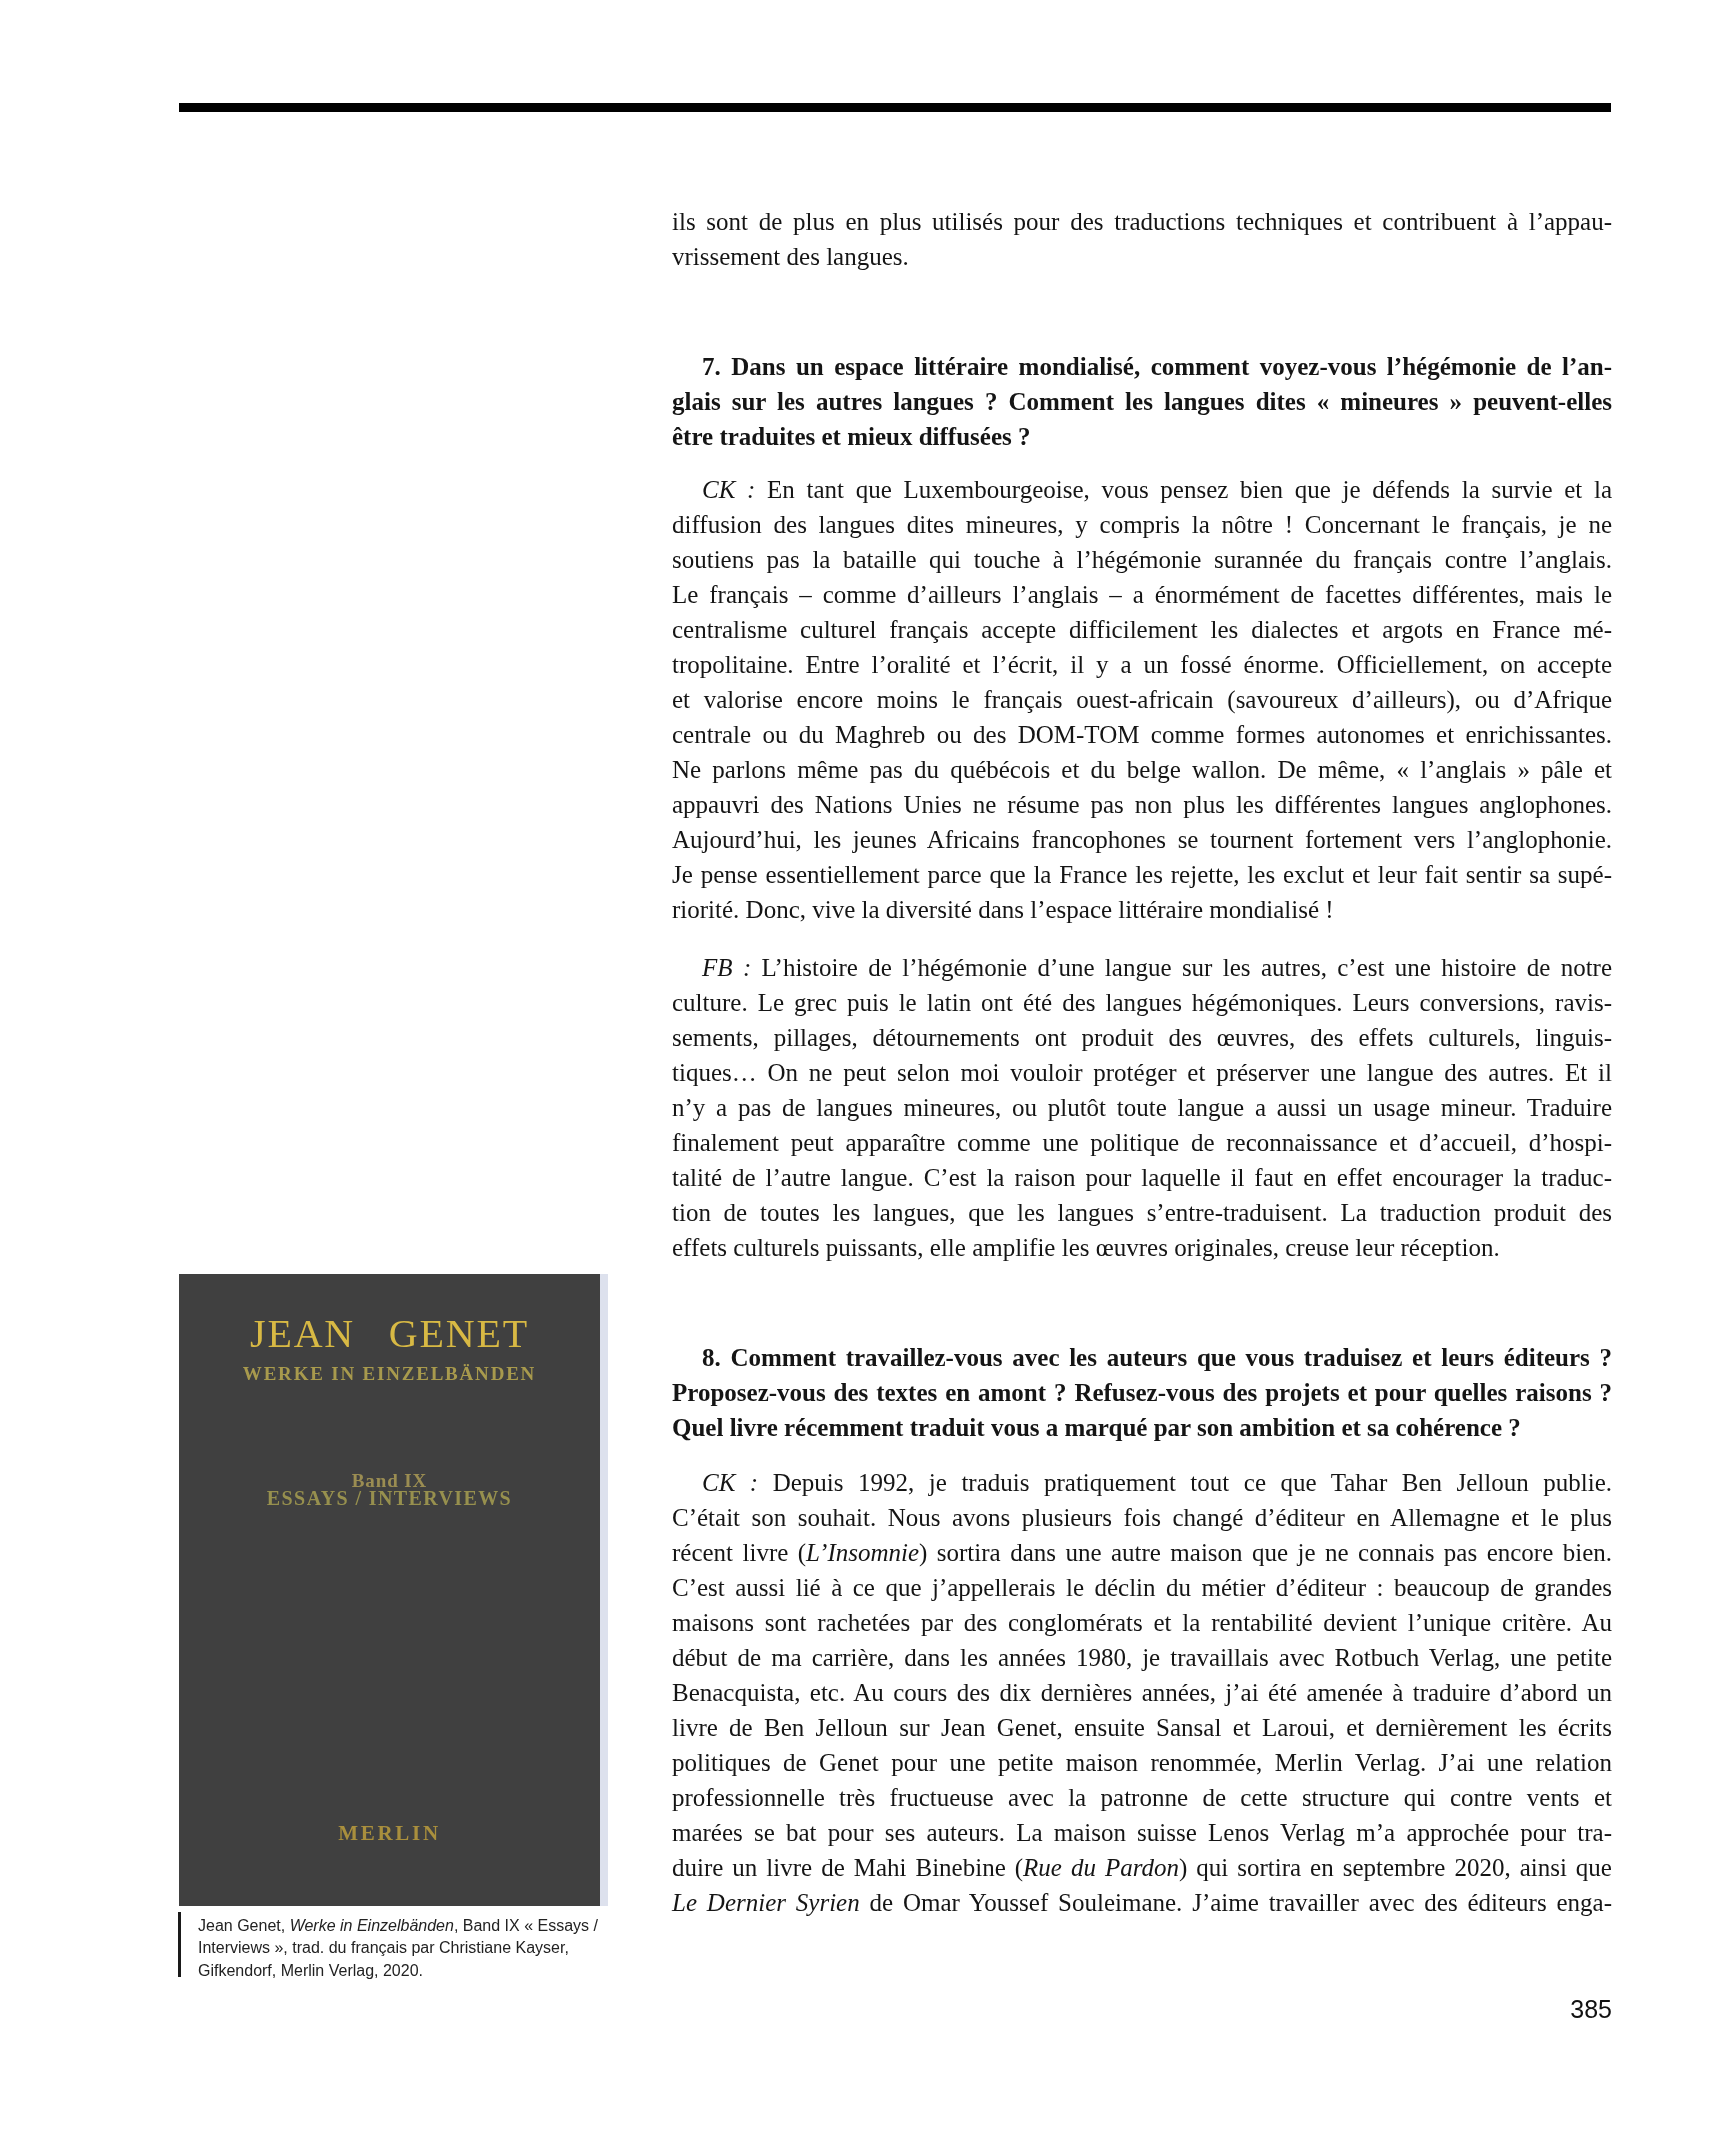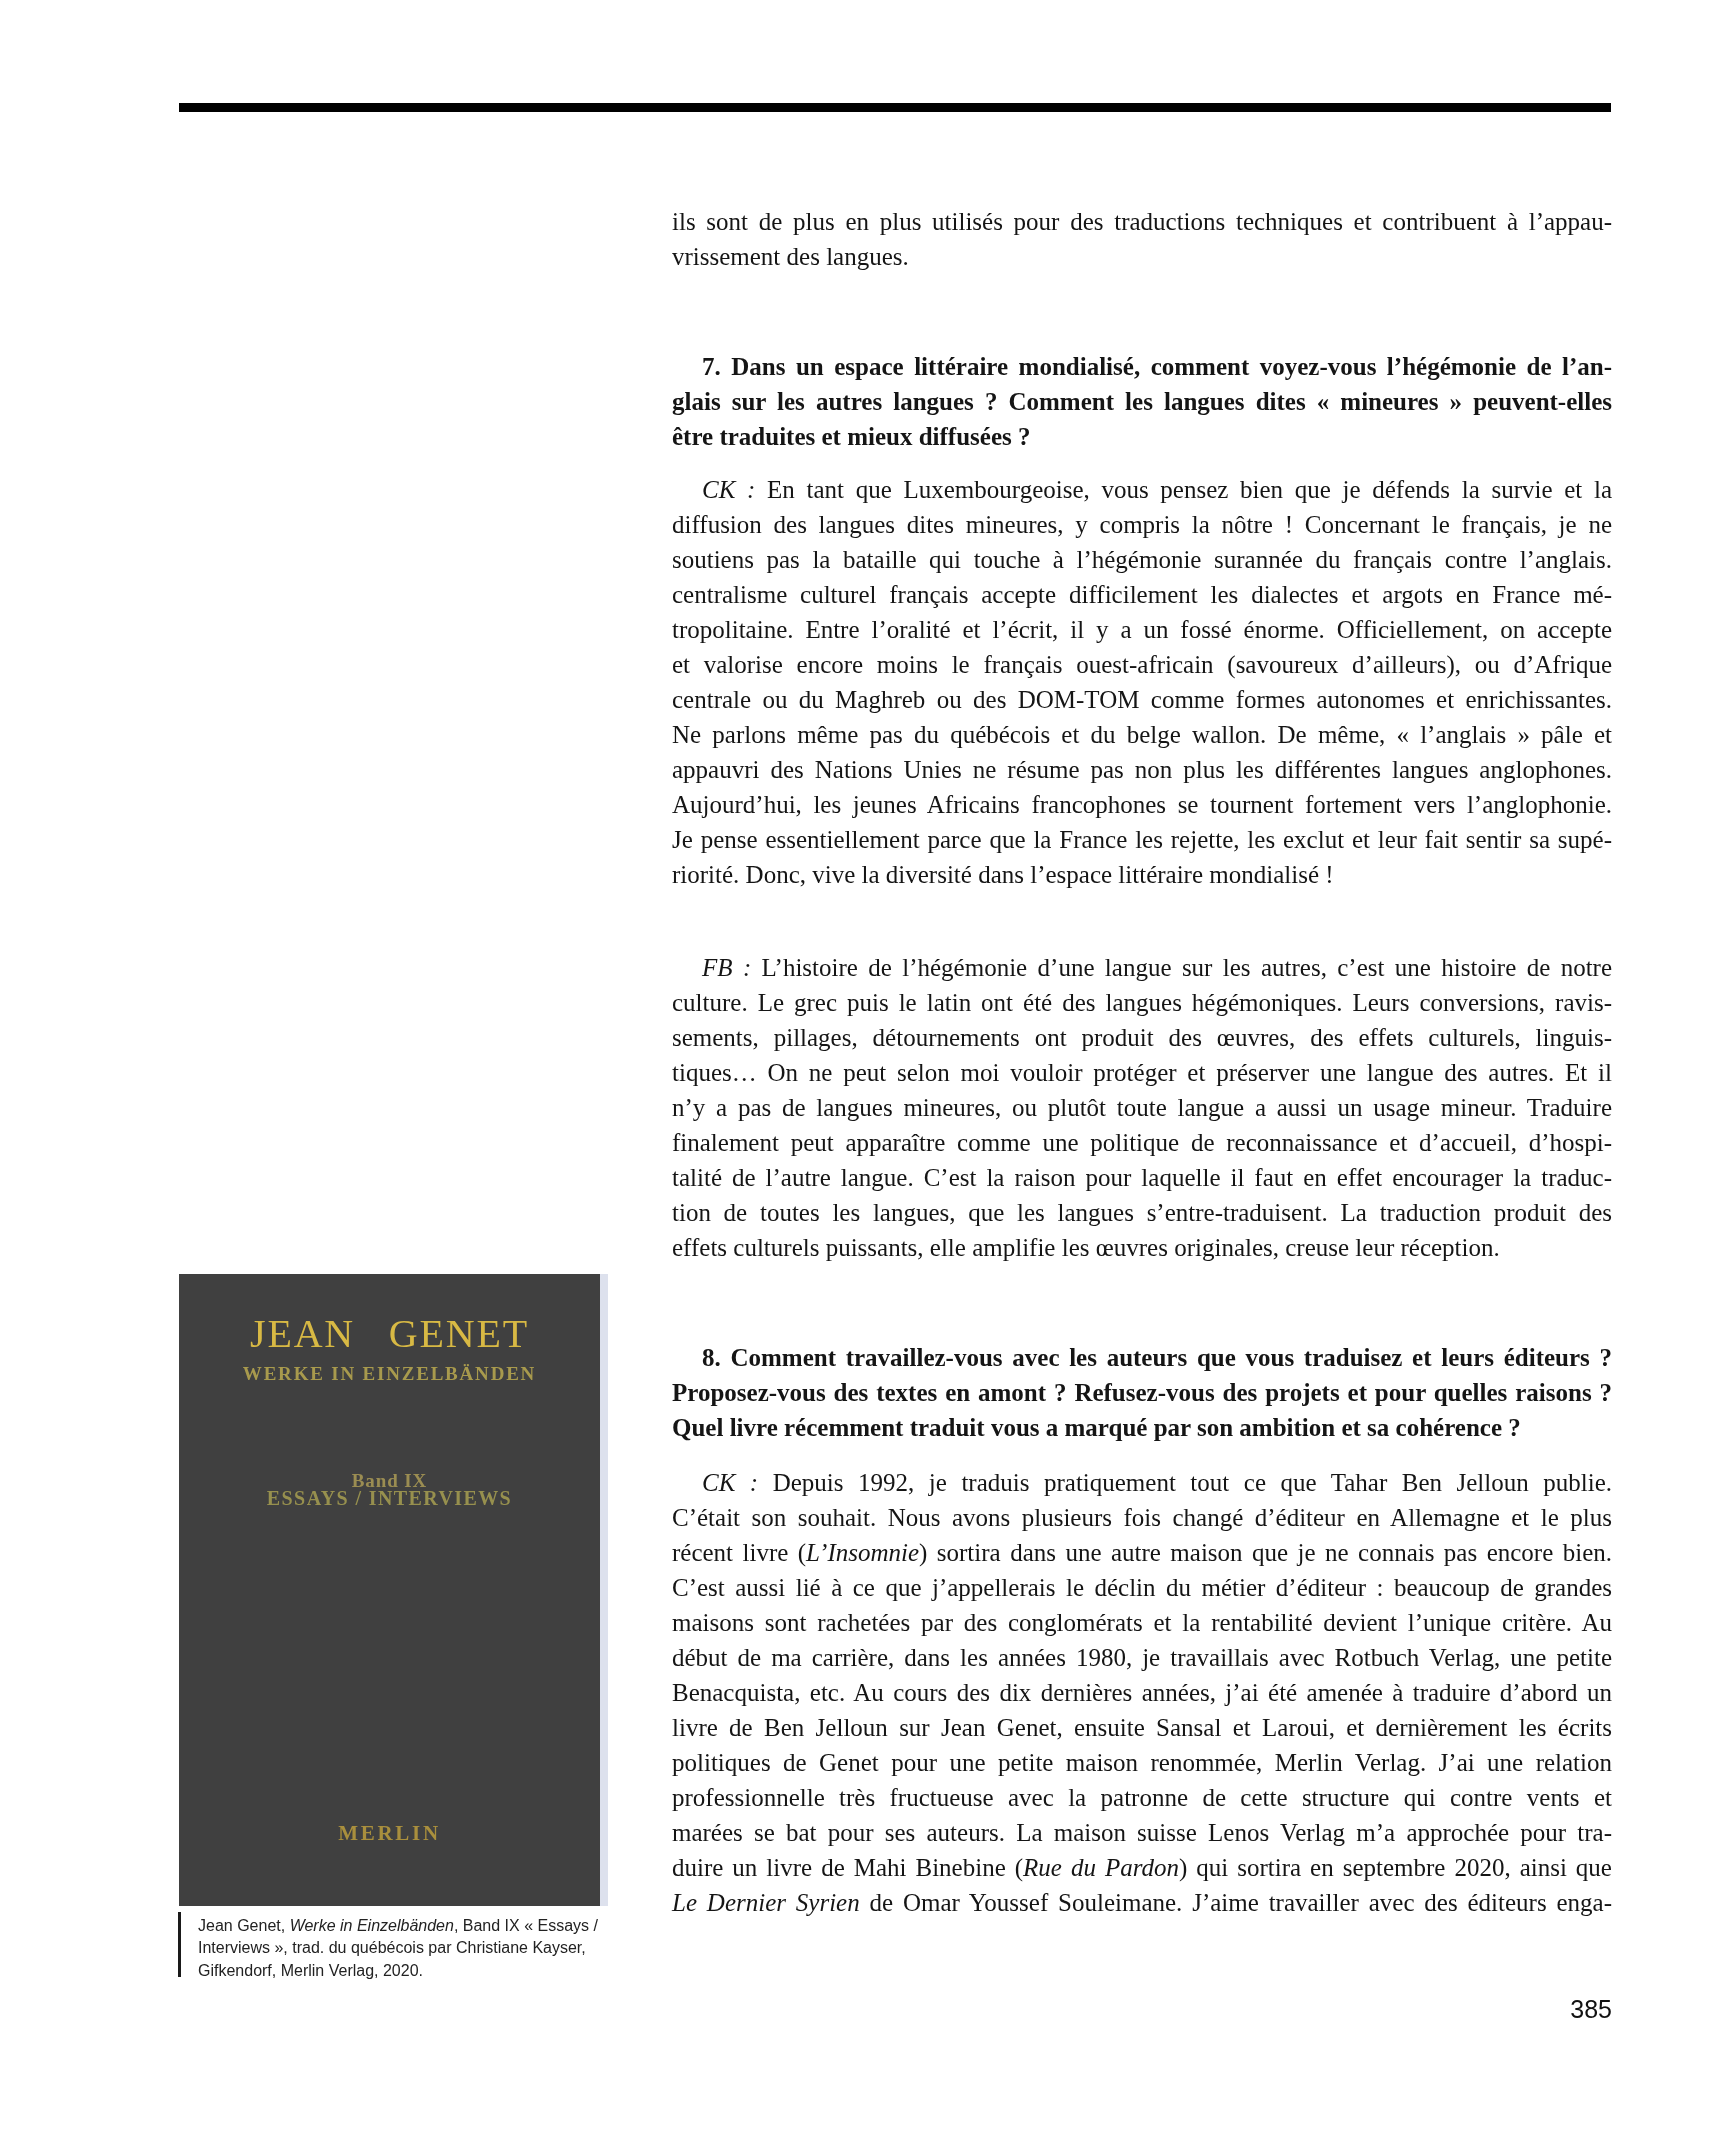--- a/index.html
+++ b/index.html
@@ -49,20 +49,21 @@
   <div class="para heading indent-first" style="top:349px">
       <div class="line" style="">7. Dans un espace littéraire mondialisé, comment voyez-vous l’hégémonie de l’an-</div>
       <div class="line" style="">glais sur les autres langues ? Comment les langues dites « mineures » peuvent-elles</div>
       <div class="line is-last" style="">être traduites et mieux diffusées ?</div>
     </div>
 
   <div class="para indent-first" style="top:472px">
       <div class="line" style=""><i>CK :</i> En tant que Luxembourgeoise, vous pensez bien que je défends la survie et la</div>
       <div class="line" style="">diffusion des langues dites mineures, y compris la nôtre ! Concernant le français, je ne</div>
       <div class="line" style="">soutiens pas la bataille qui touche à l’hégémonie surannée du français contre l’anglais.</div>
+      <div class="line" style="">Le français – comme d’ailleurs l’anglais – a énormément de facettes différentes, mais le</div>
       <div class="line" style="">centralisme culturel français accepte difficilement les dialectes et argots en France mé-</div>
       <div class="line" style="">tropolitaine. Entre l’oralité et l’écrit, il y a un fossé énorme. Officiellement, on accepte</div>
       <div class="line" style="">et valorise encore moins le français ouest-africain (savoureux d’ailleurs), ou d’Afrique</div>
       <div class="line" style="">centrale ou du Maghreb ou des DOM-TOM comme formes autonomes et enrichissantes.</div>
       <div class="line" style="">Ne parlons même pas du québécois et du belge wallon. De même, « l’anglais » pâle et</div>
       <div class="line" style="">appauvri des Nations Unies ne résume pas non plus les différentes langues anglophones.</div>
       <div class="line" style="">Aujourd’hui, les jeunes Africains francophones se tournent fortement vers l’anglophonie.</div>
       <div class="line" style="">Je pense essentiellement parce que la France les rejette, les exclut et leur fait sentir sa supé-</div>
       <div class="line is-last" style="">riorité. Donc, vive la diversité dans l’espace littéraire mondialisé !</div>
     </div>
@@ -105,20 +106,20 @@
     <div class="cv cv-title" style="color: rgb(216, 185, 68);">JEAN GENET</div>
     <div class="cv cv-subtitle" style="color: rgb(168, 154, 77);">WERKE IN EINZELBÄNDEN</div>
     <div class="cv cv-volume" style="color: rgb(155, 141, 82);">Band IX</div>
     <div class="cv cv-series" style="color: rgb(151, 144, 78);">ESSAYS / INTERVIEWS</div>
     <div class="cv cv-publisher" style="color: rgb(169, 143, 61);">MERLIN</div>
   </div>
 
   <div class="caption-rule"></div>
   <div class="caption-text" style="font-size: 16px;">
       <div class="line" style="">Jean Genet, <i>Werke in Einzelbänden</i>, Band IX « Essays /</div>
-      <div class="line" style="">Interviews », trad. du québécois par Christiane Kayser,</div>
+      <div class="line" style="">Interviews », trad. du français par Christiane Kayser,</div>
       <div class="line is-last" style="">Gifkendorf, Merlin Verlag, 2020.</div>
     </div>
 
   <div class="pageno">385</div>
 
 </div>
 
 
 </body></html>

